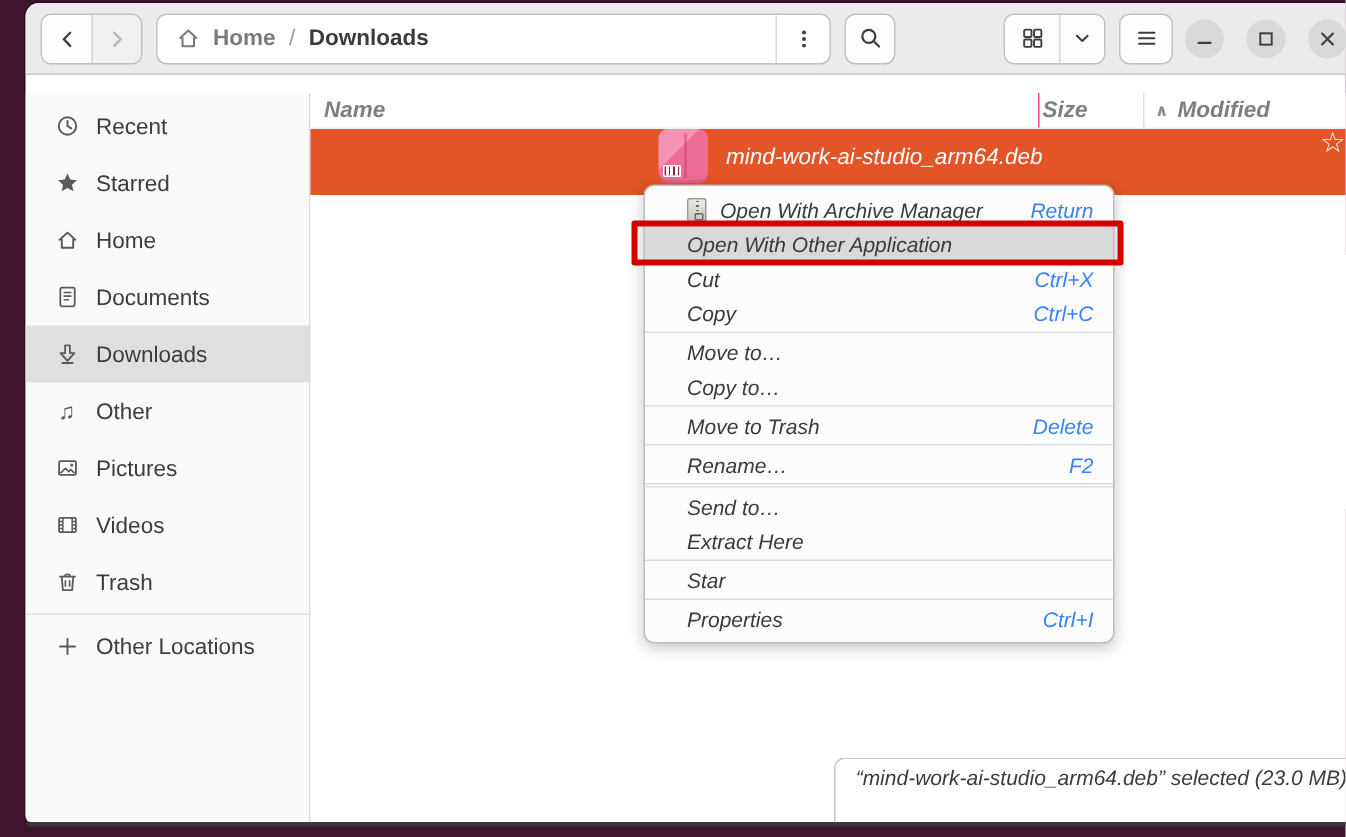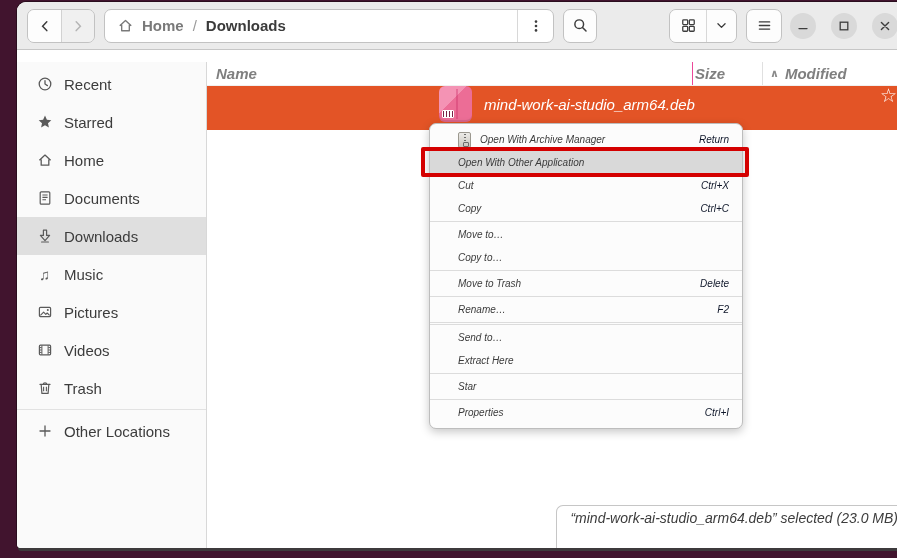--- a/index.html
+++ b/index.html
@@ -116,28 +116,28 @@
   }
   .fr-size { width:70px; text-align:right; padding-right:4px; color:rgba(255,255,255,.78); }
   .fr-mod  { width:136px; text-align:right; padding-right:44px; color:rgba(255,255,255,.78); }
   .fr-star { position:absolute; right:13px; font-size:19px; color:#ffffff; line-height:1; }
   
   .cmenu {
     position:absolute; left:222px; top:61px; width:314px;
     background:#fcfcfc;
     border:1px solid #bdbdbd; border-radius:7px;
     box-shadow:0 3px 10px rgba(0,0,0,.22);
-    padding:4px 0; z-index:10; font-size:10px;
+    padding:4px 0; z-index:10; font-size:14px;
   }
   .mi {
     height:23px; display:flex; align-items:center;
     padding:0 13px 0 28px; color:#3b3b3b; position:relative;
   }
   .mi-label { white-space:nowrap; }
-  .mi-key { margin-left:auto; color:#0f172a; }
+  .mi-key { margin-left:auto; color:#3b82f6; }
   .mi.hovered { background:#d9d9d9; }
   .msep { height:1px; background:#dcdcdc; margin:1px 0; }
   .zip-icon {
     width:13px; height:16px; margin-right:9px; flex:0 0 auto;
     background:linear-gradient(#ecebe7,#c9c6bf);
     border:1px solid #9b988f; border-radius:2px; position:relative;
   }
   .zip-icon::before {
     content:""; position:absolute; left:50%; margin-left:-1px; top:1px; width:2px; height:9px;
     background:repeating-linear-gradient(#6b6b6b 0 1px,transparent 1px 3px);
@@ -320,21 +320,21 @@
         <span class="icn">
           <svg width="16" height="16" viewBox="0 0 16 16">
               <path d="M6.4 2.2 H9.6 V7.4 H12.6 L8 12.6 L3.4 7.4 H6.4 Z" stroke="#5a5a5a" stroke-width="1.2" fill="none" stroke-linejoin="round"></path>
               <path d="M4.6 14 H11.4" stroke="#5a5a5a" stroke-width="1.2" stroke-linecap="round"></path>
             </svg>
         </span>
         <span>Downloads</span>
       </div>
       <div class="side-item">
         <span class="icn note-glyph">♫</span>
-        <span>Music</span>
+        <span>Other</span>
       </div>
       <div class="side-item">
         <span class="icn">
           <svg width="16" height="16" viewBox="0 0 16 16">
               <rect x="2.4" y="3.4" width="11.2" height="9.2" rx="1" stroke="#5a5a5a" stroke-width="1.2" fill="none"></rect>
               <circle cx="10.8" cy="6" r="1" fill="#5a5a5a"></circle>
               <path d="M3.4 11.4 L6.6 8.2 L8.8 10.4 L10.2 9 L12.6 11.4" stroke="#5a5a5a" stroke-width="1.1" fill="none" stroke-linejoin="round"></path>
             </svg>
         </span>
         <span>Pictures</span>

